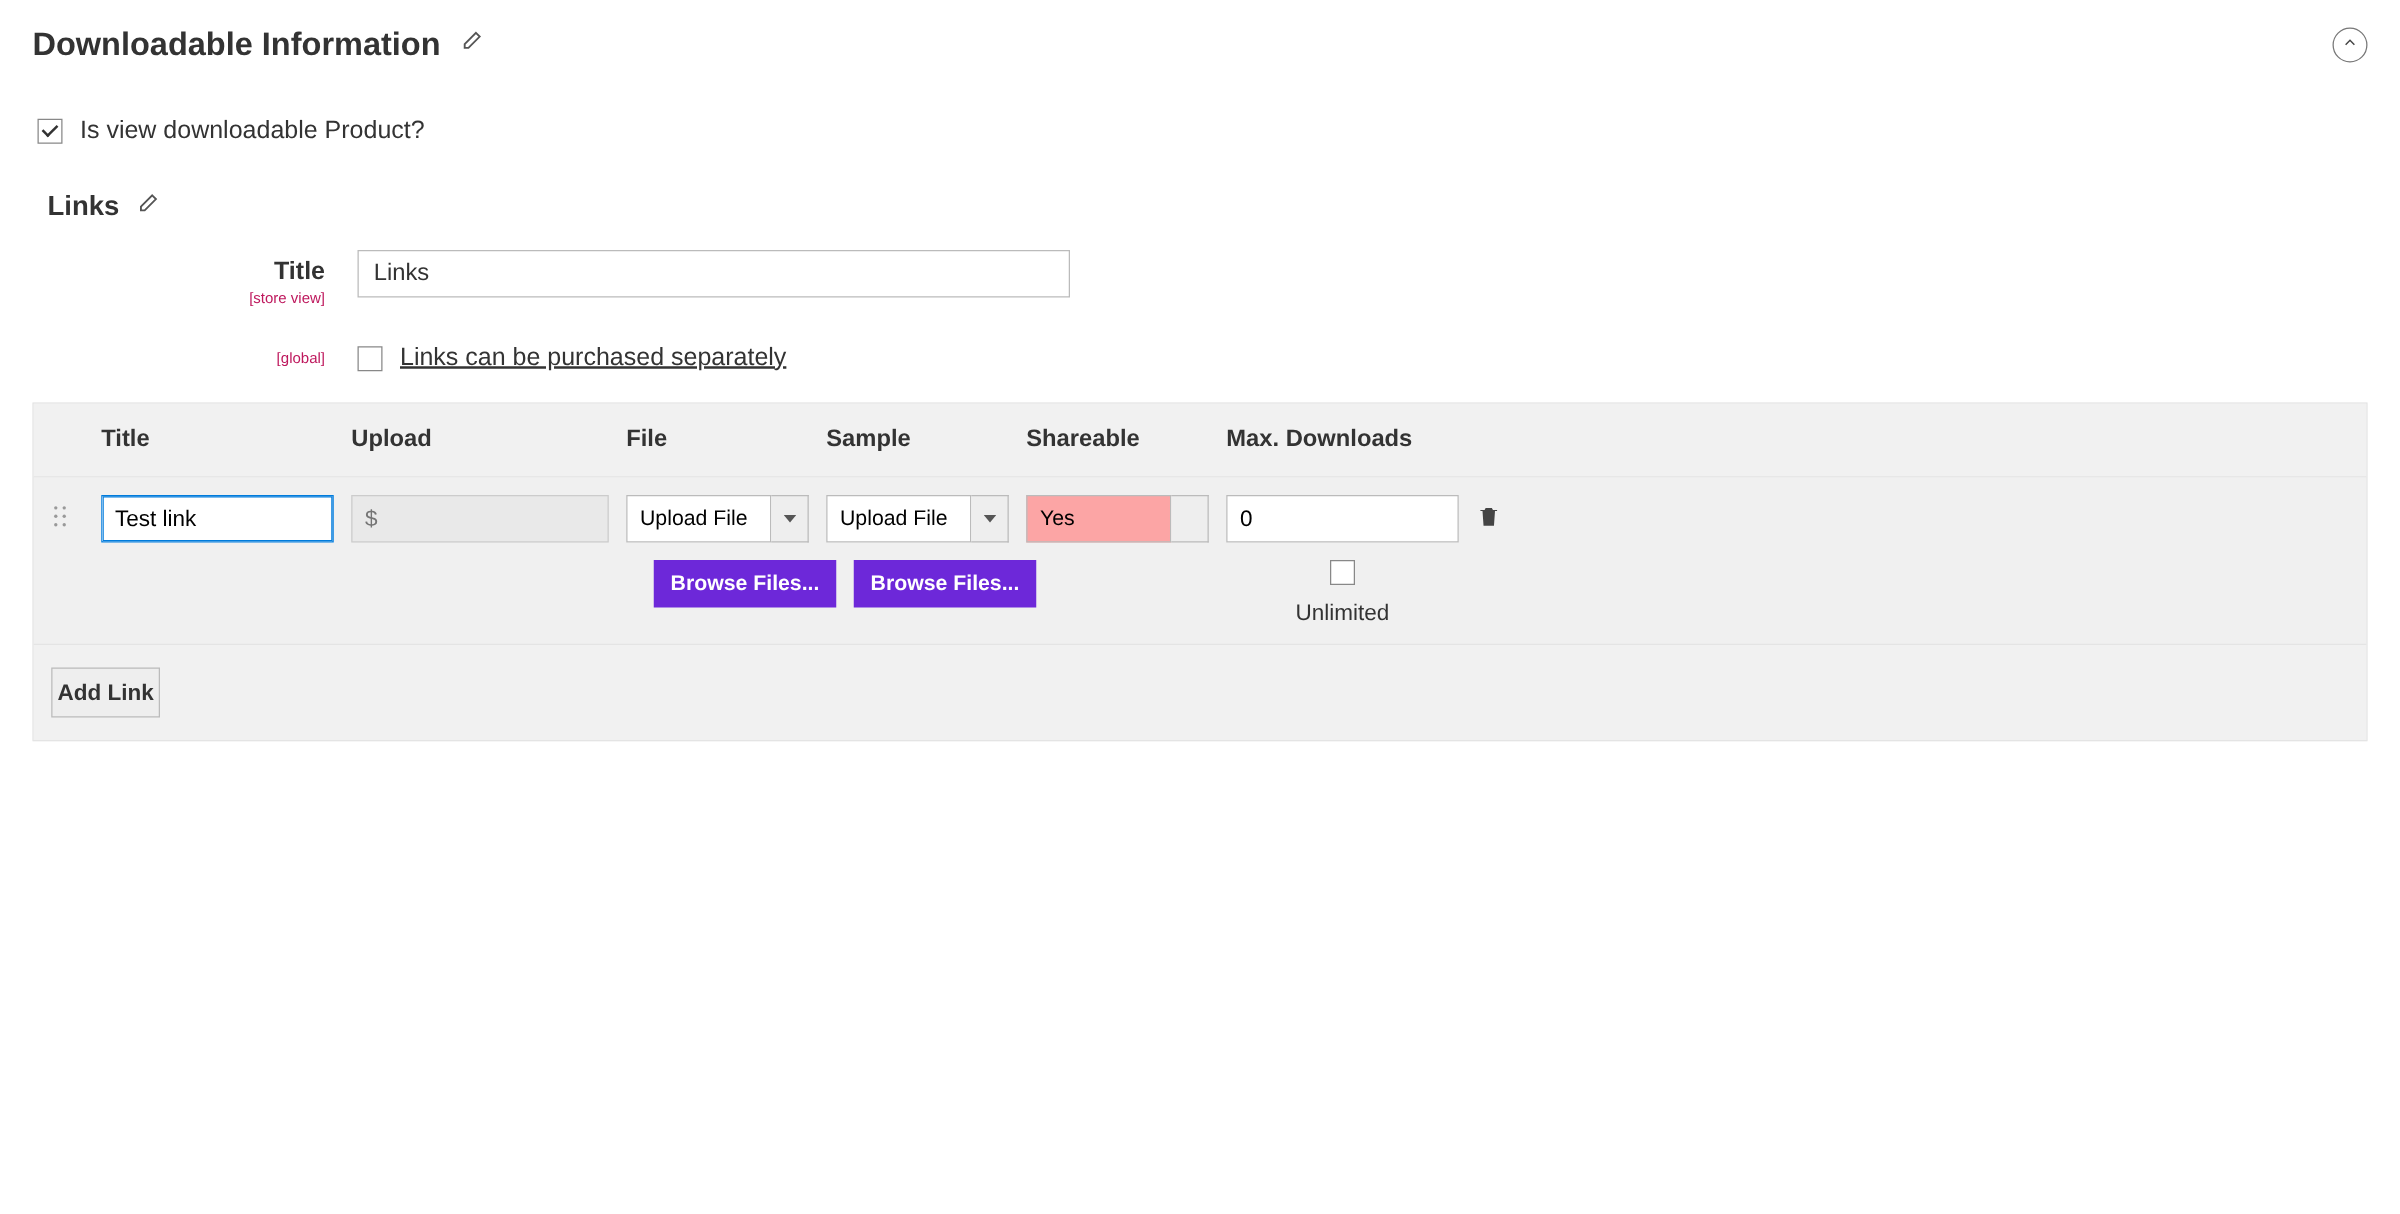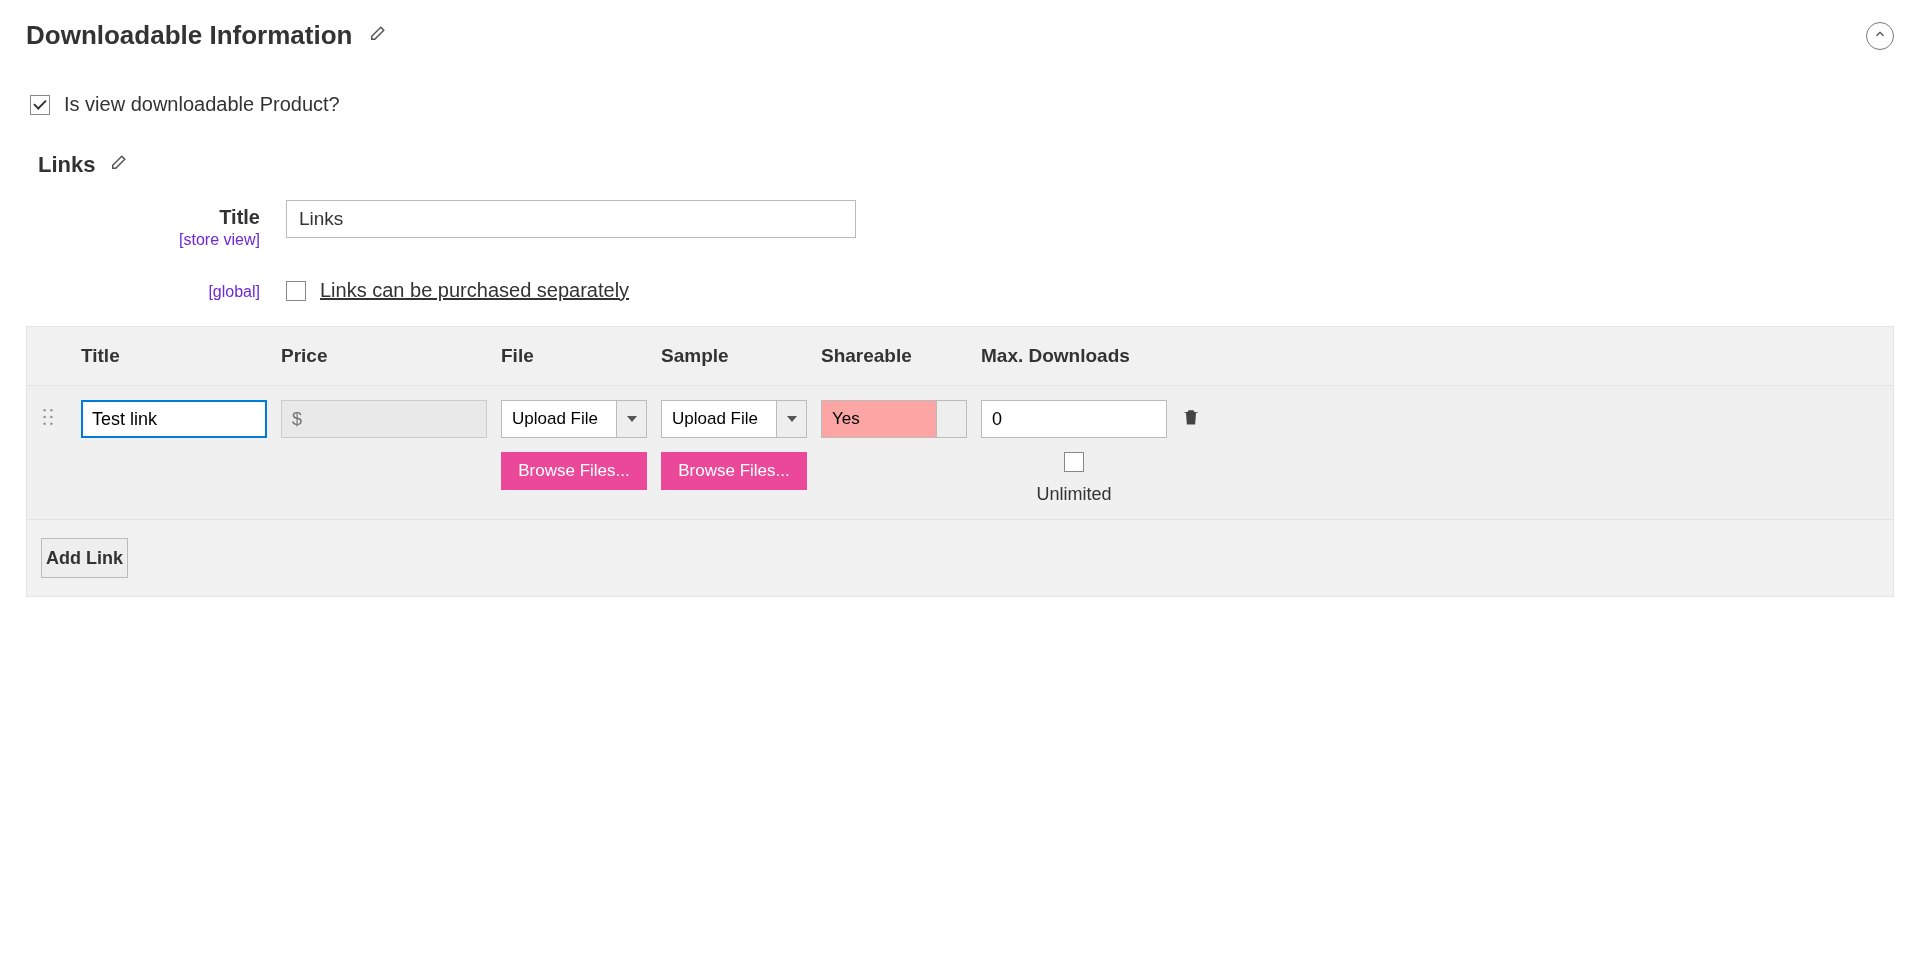--- a/index.html
+++ b/index.html
@@ -39,21 +39,21 @@
   .cb-label { font-size: 20px; color: #333; }
 
   .links-header { display: flex; align-items: center; gap: 14px; margin: 0 0 22px 12px; }
   .links-title { font-size: 22px; font-weight: 700; }
 
   .form-row { display: flex; align-items: flex-start; margin-bottom: 24px; }
   .form-label-col {
     width: 260px; text-align: right; padding-right: 26px; padding-top: 6px;
   }
   .form-label { font-size: 20px; font-weight: 700; display: block; }
-  .form-scope { font-size: 16px; color: #6d28d9; display: block; margin-top: 2px;}
+  .form-scope { font-size: 12px; color: #be185d; display: block; margin-top: 2px;}
   .text-input, .num-input {
     width: 570px; height: 38px; border: 1px solid #bbb; padding: 0 12px;
     font-size: 19px; color: #333; background: #fff;
   }
 
   .inline-checkbox-row { display:flex; align-items:center; gap:14px; padding-top:6px;text-decoration:underline;}
 
   .links-table {
     background: #f4f4f4; border: 1px solid #e4e4e4; margin-top: 18px;
   }
@@ -95,22 +95,22 @@
     font-size:17px; text-align:left; padding:0 10px; cursor:pointer;
   }
   .split-btn .caret {
     width:30px; height:38px; border:1px solid #bbb; border-left:none;
     background:#eee; display:flex; align-items:center; justify-content:center;
     cursor:pointer;
   }
   .split-btn .caret svg{ width:10px;height:10px; }
 
   .browse-btn {
-    margin-top: 14px; width:100%; height:38px; background:#ec4899; color:#fff;
-    border:none; font-size:17px; font-weight:400; cursor:pointer;
+    margin-top: 14px; width:100%; height:38px; background:#6d28d9; color:#fff;
+    border:none; font-size:17px; font-weight:700; cursor:pointer;margin-left:22px;
   }
 
   .select-wrap{ display:flex; width:100%;}
   .select-wrap .sel{
     flex:1; height:38px; border:1px solid #bbb; background:#fca5a5; padding:0 10px;
     font-size:17px; text-align:left; cursor:pointer;
   }
   .select-wrap .caret{
     width:30px;height:38px;border:1px solid #bbb;border-left:none;background:#eee;
     display:flex;align-items:center;justify-content:center;cursor:pointer;
@@ -176,21 +176,21 @@
   <div class="inline-checkbox-row">
     <div class="cb"></div>
     <span class="cb-label">Links can be purchased separately</span>
   </div>
 </div>
 
 <div class="links-table">
   <div class="thead">
     <div class="cell"></div>
     <div class="cell">Title</div>
-    <div class="cell">Price</div>
+    <div class="cell">Upload</div>
     <div class="cell">File</div>
     <div class="cell">Sample</div>
     <div class="cell">Shareable</div>
     <div class="cell">Max. Downloads</div>
     <div class="cell"></div>
   </div>
 
   <div class="trow">
     <div class="cell drag-handle">
       <svg viewBox="0 0 10 16" fill="currentColor">

